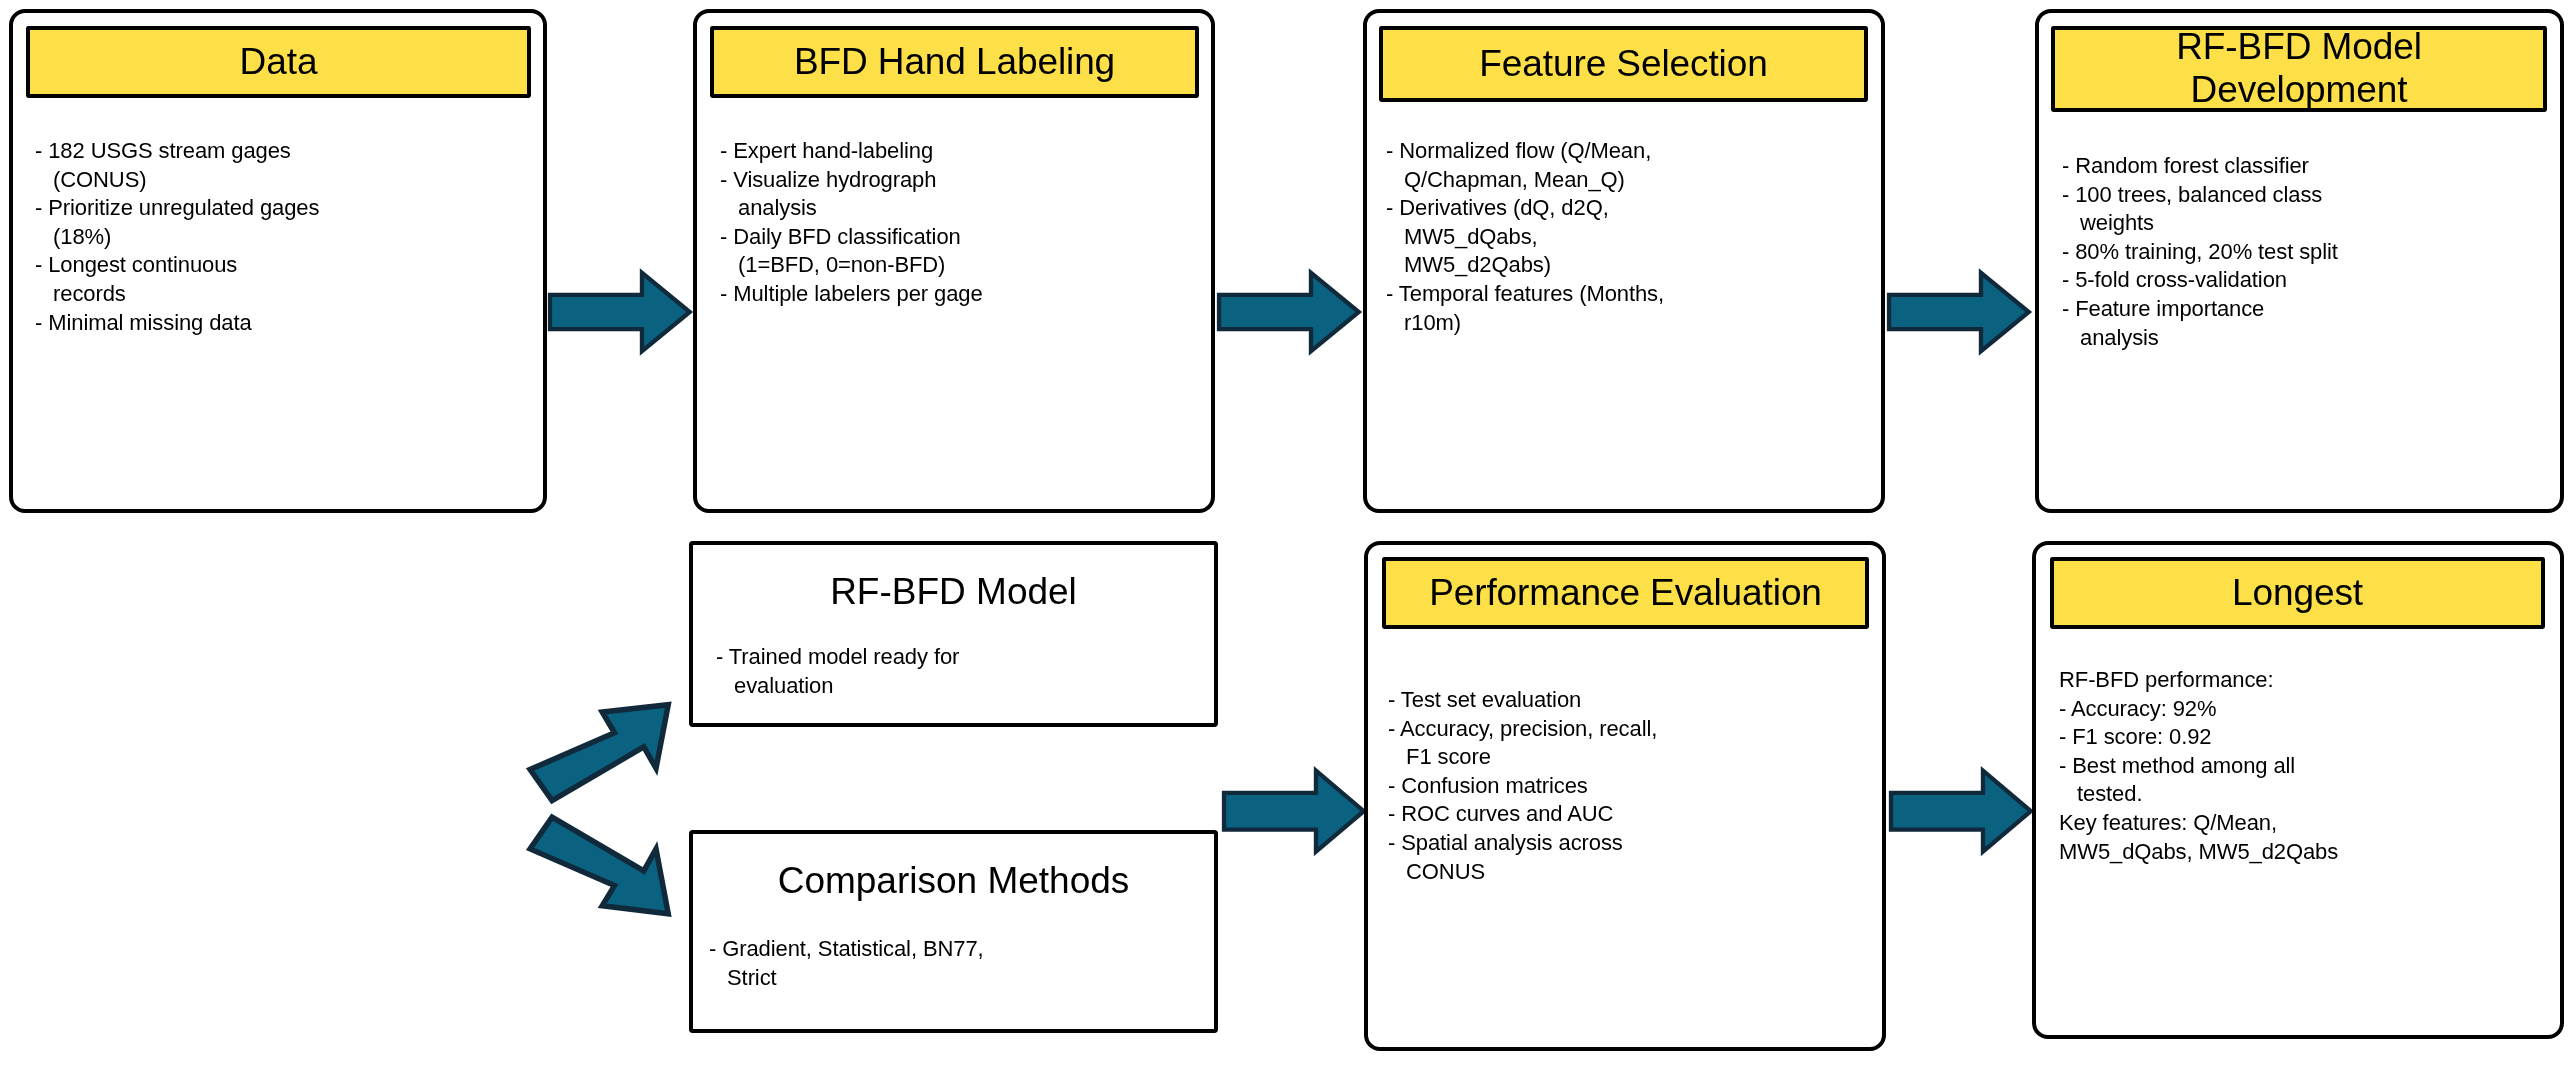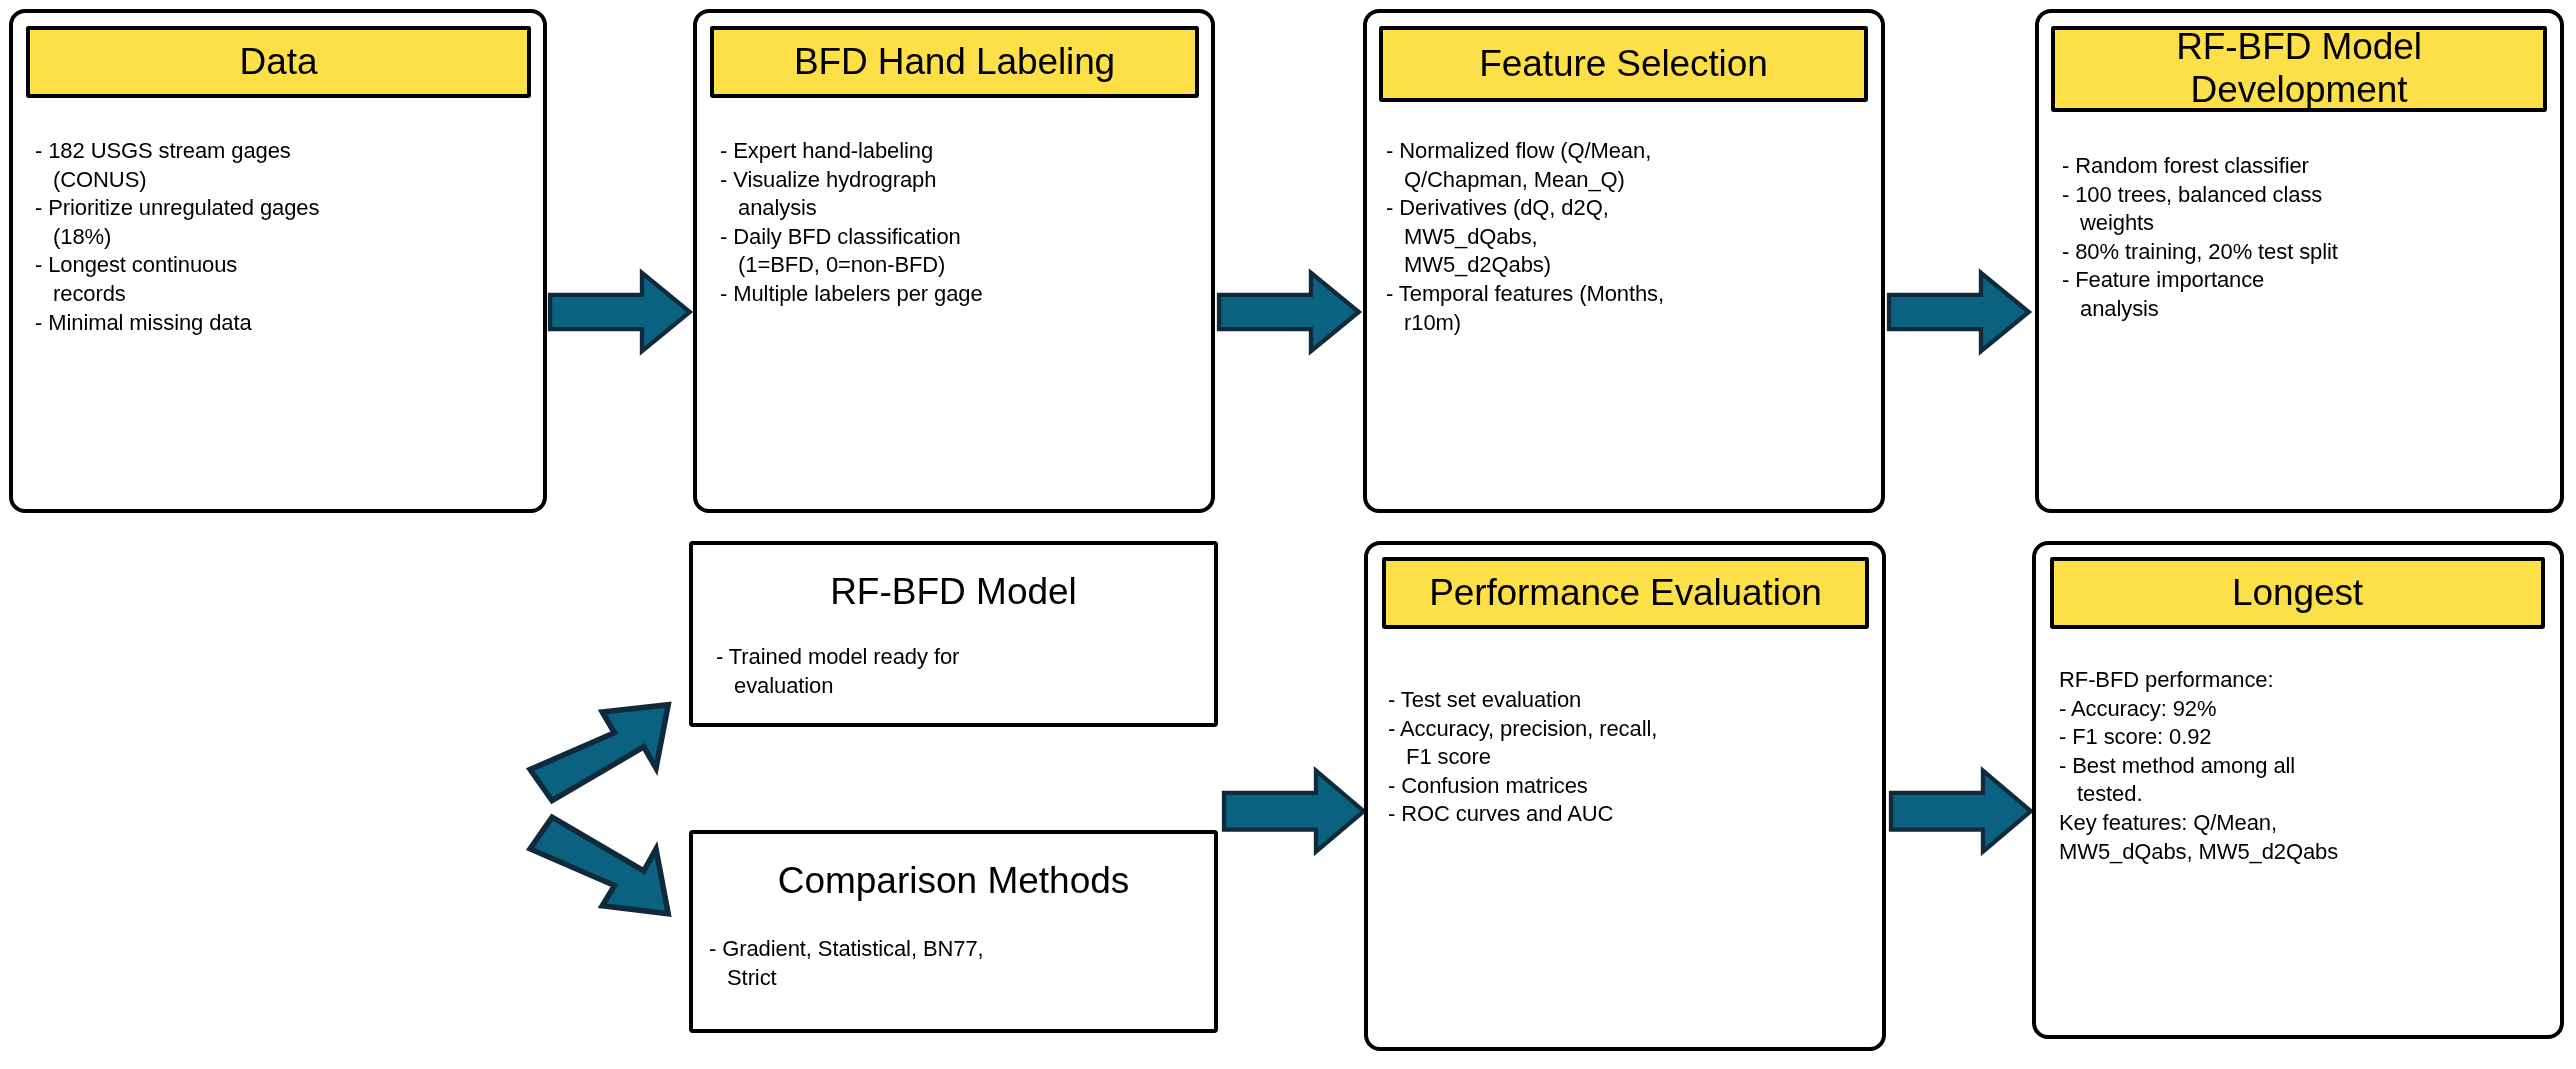--- a/index.html
+++ b/index.html
@@ -137,20 +137,21 @@
   </div>
   <div class="hdrbox" style="left:2051px;top:26px;width:496px;height:86px;">
     <span class="htxt" style="white-space:pre-line;">RF-BFD Model
 Development</span>
   </div>
   <div class="body" style="left:2062px;top:152px;width:501px;">
     <p class="ln">- Random forest classifier</p>
     <p class="ln">- 100 trees, balanced class
    weights</p>
     <p class="ln">- 80% training, 20% test split</p>
+    <p class="ln">- 5-fold cross-validation</p>
     <p class="ln">- Feature importance
    analysis</p>
   </div>
 
   <div class="arrow" style="left:530px;top:701px;">
     <svg width="153" height="107" viewBox="0 0 250 175" aria-hidden="true">
       <polygon points="0,112 36,163 186,75 206,110 226,6 118,18 138,52" fill="#0b6180" stroke="#10293b" stroke-width="9" stroke-linejoin="miter"></polygon>
     </svg>
   </div>
 
@@ -186,20 +187,22 @@
   </div>
   <div class="hdrbox" style="left:1382px;top:557px;width:487px;height:72px;">
     <span class="htxt">Performance Evaluation</span>
   </div>
   <div class="body" style="left:1388px;top:666px;width:501px;margin-top:20px;">
     <p class="ln">- Test set evaluation</p>
     <p class="ln">- Accuracy, precision, recall,
    F1 score</p>
     <p class="ln">- Confusion matrices</p>
     <p class="ln">- ROC curves and AUC</p>
+    <p class="ln">- Spatial analysis across
+   CONUS</p>
   </div>
 
   <div class="arrow" style="left:1891px;top:767px;">
     <svg width="141" height="89" viewBox="0 0 230 145" aria-hidden="true">
       <polygon points="0,42 150,42 150,6 228,72 150,138 150,102 0,102" fill="#0b6180" stroke="#10293b" stroke-width="7" stroke-linejoin="miter"></polygon>
     </svg>
   </div>
 
   <div class="node" style="left:2032px;top:541px;width:532px;height:498px;">
   </div>

